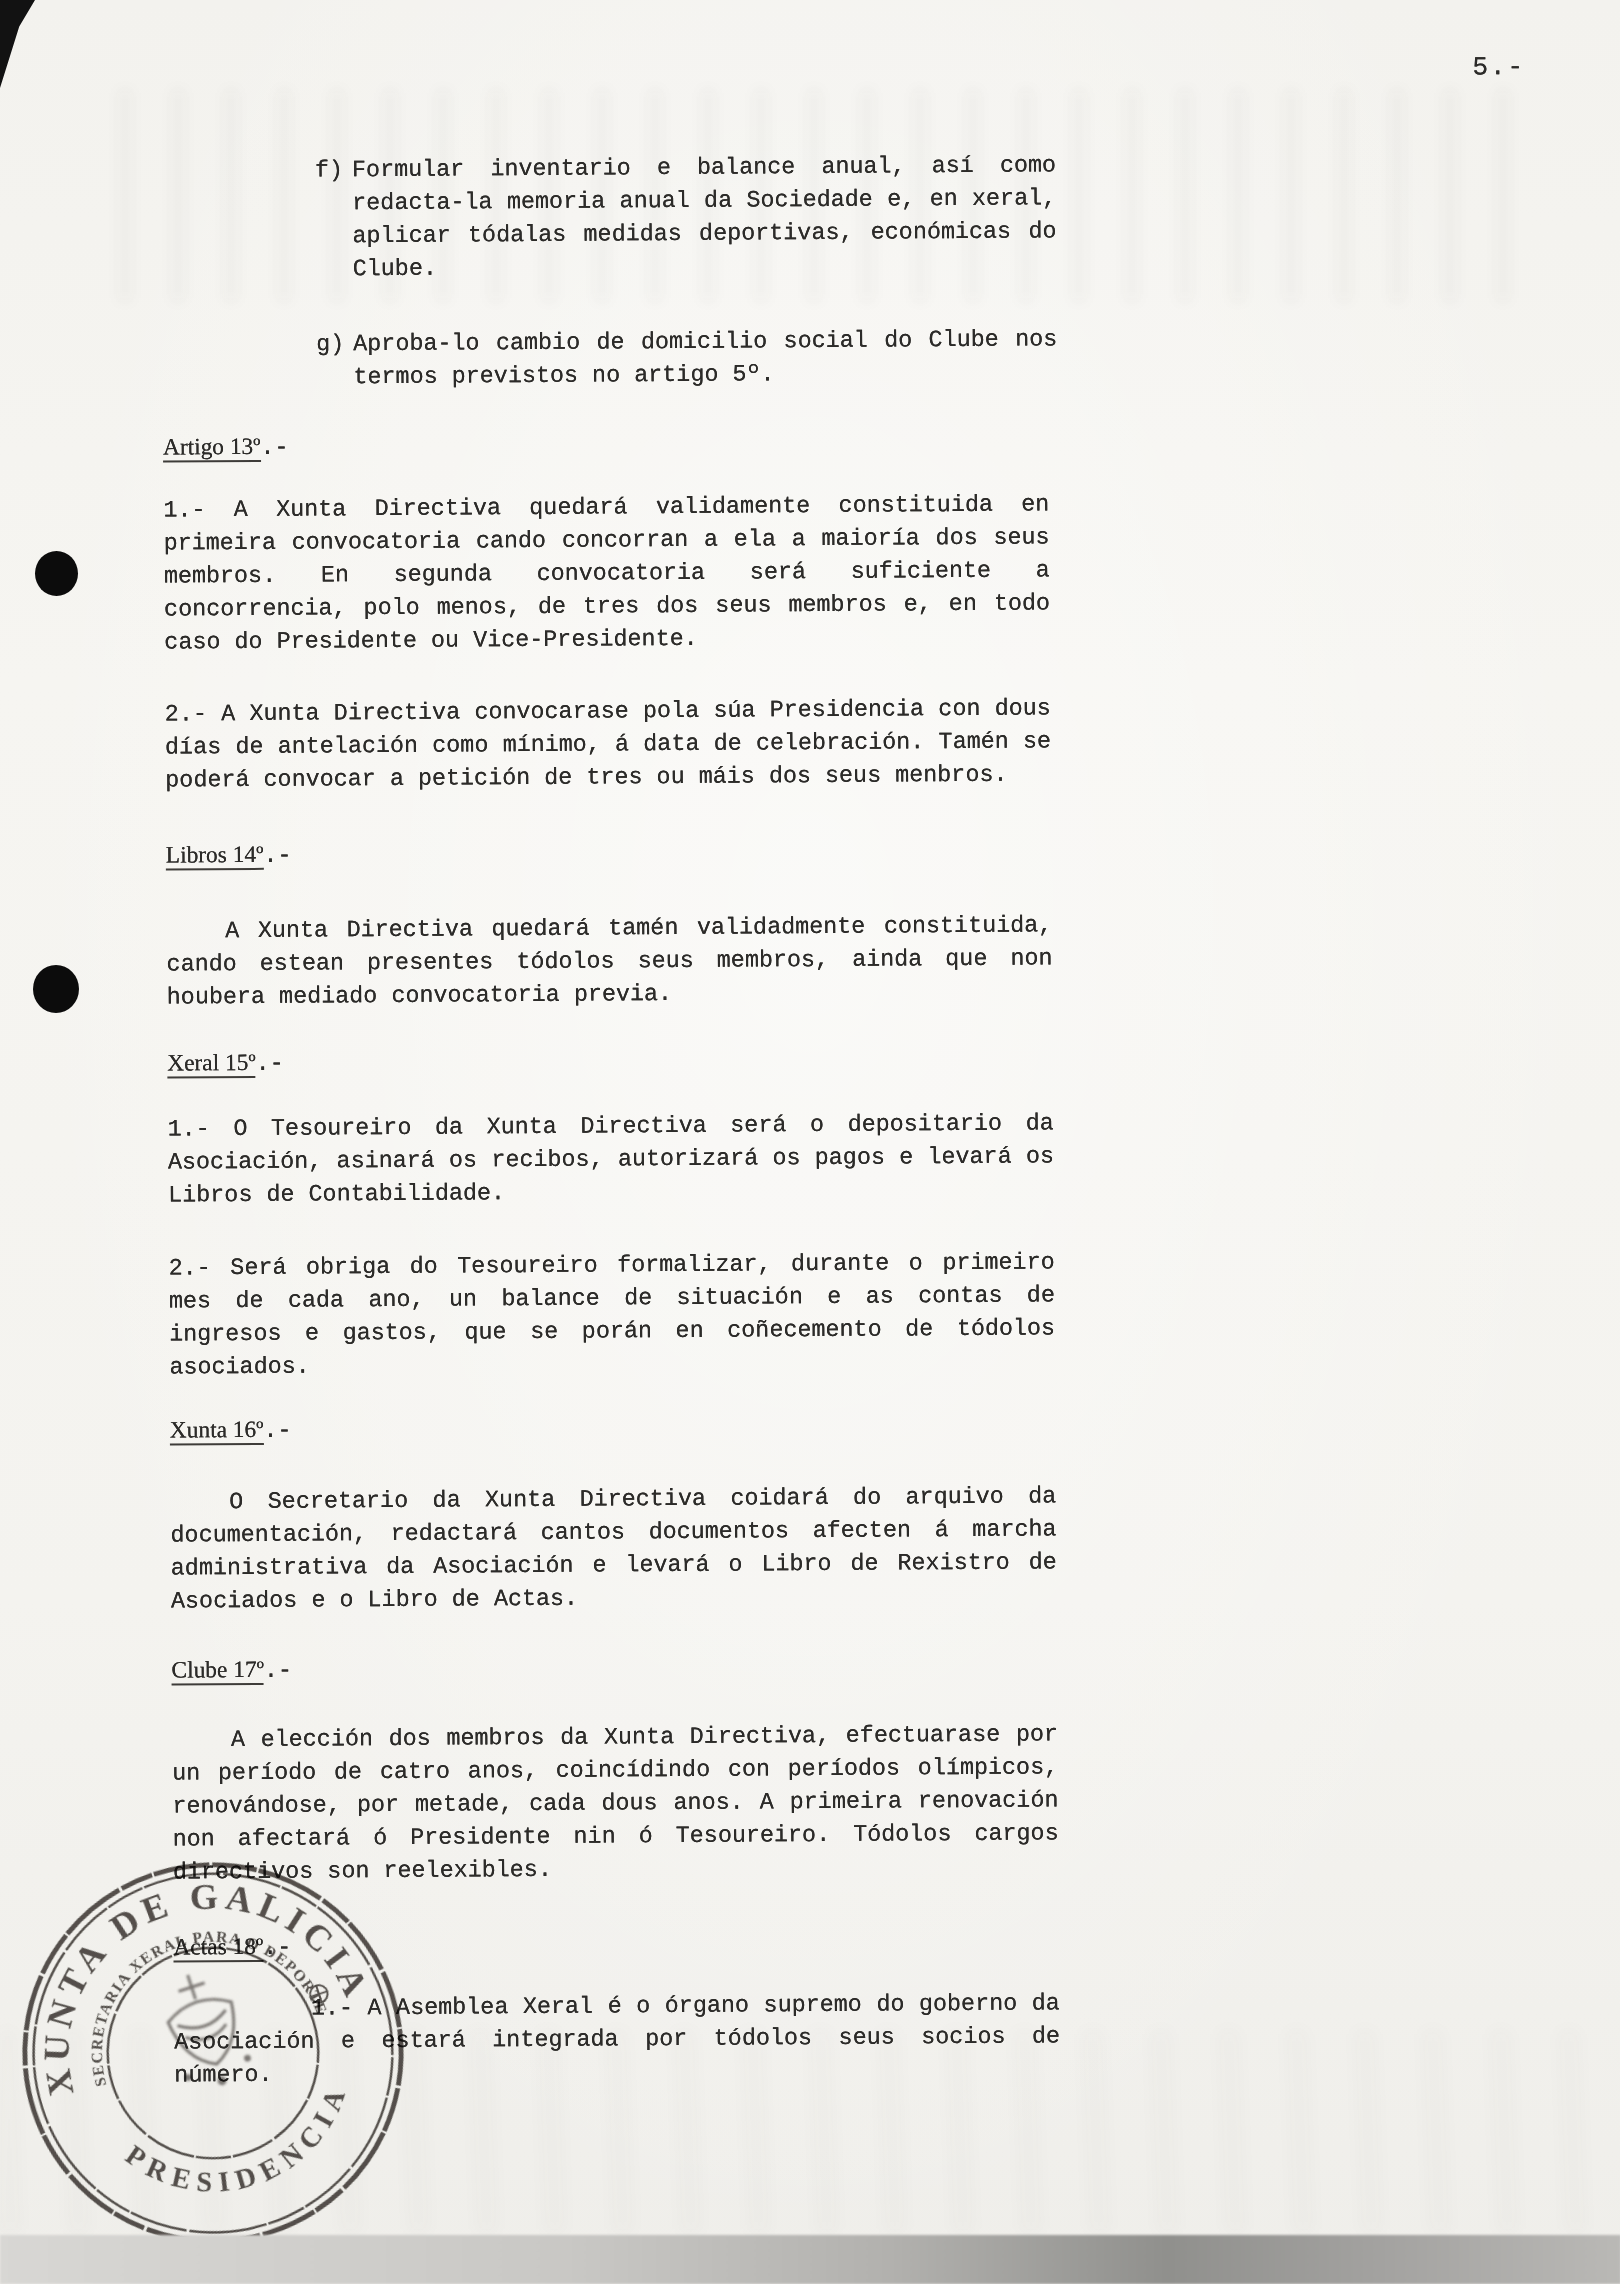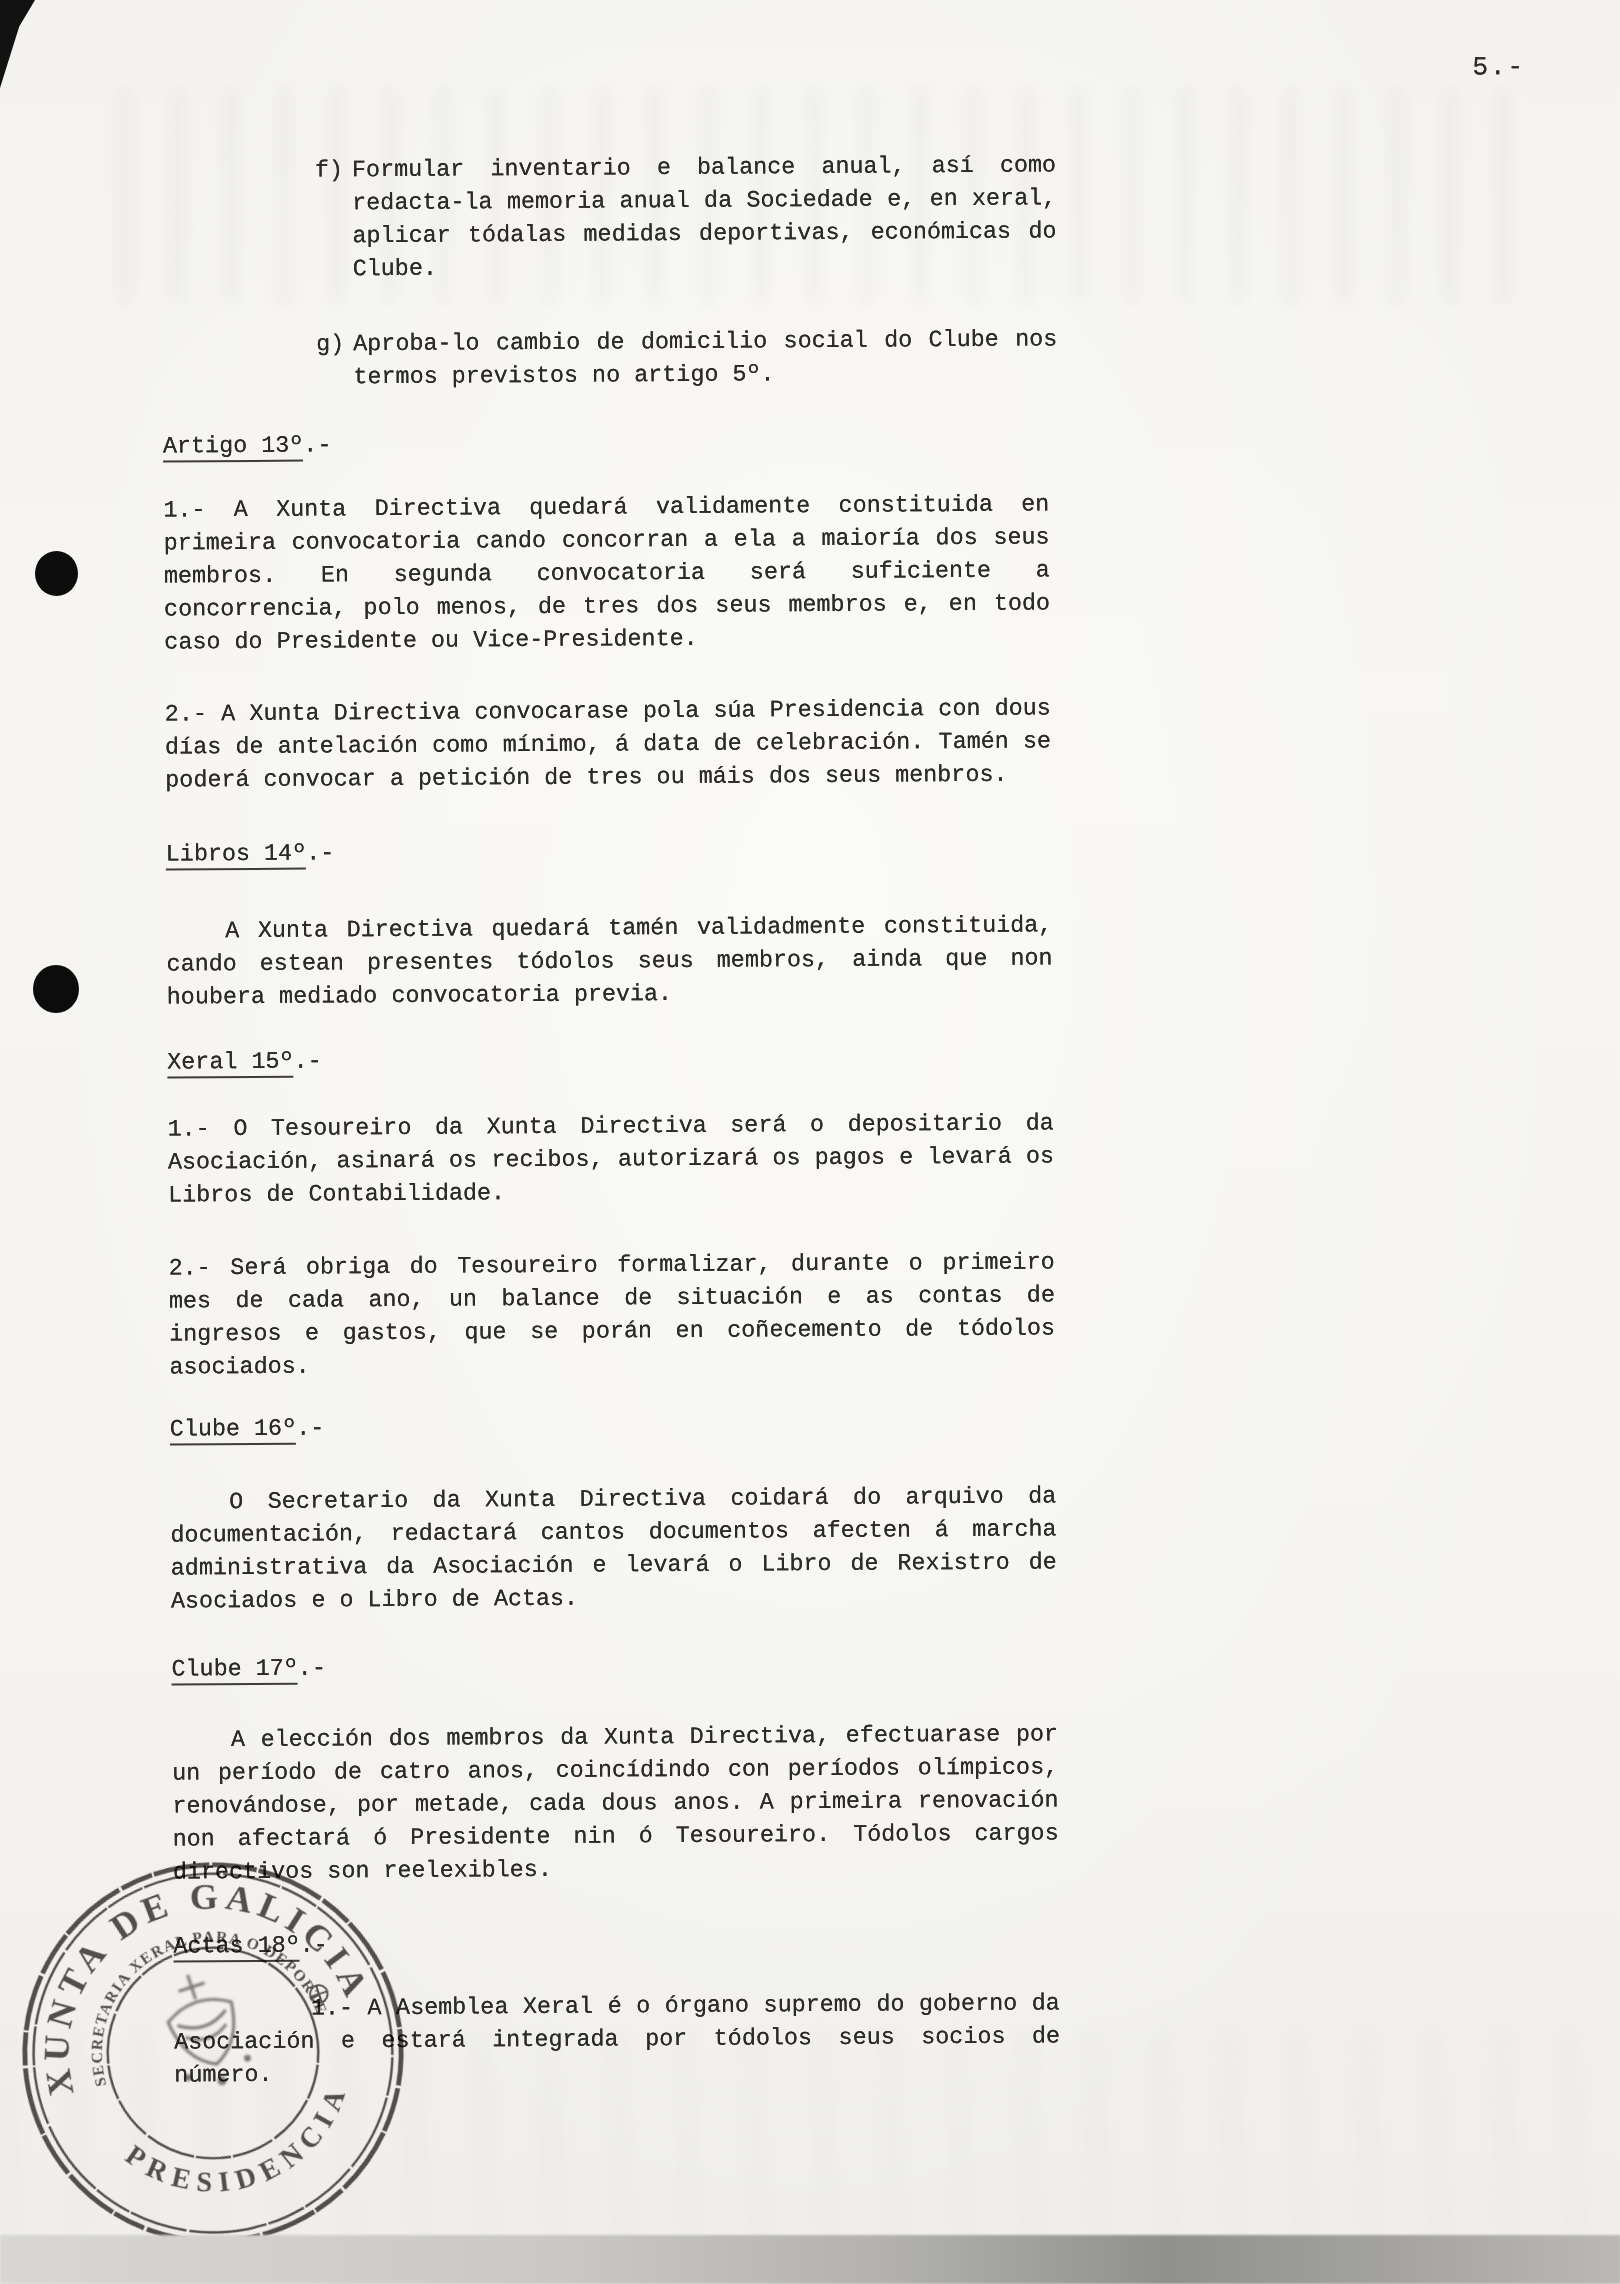--- a/index.html
+++ b/index.html
@@ -29,21 +29,21 @@
     position:absolute;left:0;top:0;width:100%;height:100%;
     transform:rotate(-0.4deg);
     transform-origin:390px 1170px;
     text-shadow:0 0 0.6px currentColor;
   }
   .p,.h,.item{position:absolute;font-size:23.4px;line-height:33px;}
   .p{width:886px;left:168px;text-align:justify;text-align-last:left;}
   .indent{text-indent:59px;}
   .indent-num{text-indent:137px;}
   .h{left:168px;}
-  .h .u{border-bottom:2.4px solid rgba(42,40,37,.9);padding-bottom:1px;}
+  .h .u{border-bottom:2.4px solid rgba(42,40,37,.9);padding-bottom:1px;font-family:Liberation Serif, serif;}
   .item{left:322px;width:751px;display:flex;}
   .item-label{flex:0 0 37px;}
   .item-text{width:704px;text-align:justify;text-align-last:left;}
   .b-pageno{position:absolute;left:1480px;top:60px;font-size:26px;letter-spacing:2px;}
   .b-f{top:154px;}
   .b-g{top:328px;}
   .b-h13{top:429px;}
   .b-p13a{top:493px;}
   .b-p13b{top:697px;}
   .b-h14{top:837px;}
@@ -102,21 +102,21 @@
     <div class="p b-p13a">1.- A Xunta Directiva quedará validamente constituida en primeira convocatoria cando concorran a ela a maioría dos seus membros. En segunda convocatoria será suficiente a concorrencia, polo menos, de tres dos seus membros e, en todo caso do Presidente ou Vice-Presidente.</div>
     <div class="p b-p13b">2.- A Xunta Directiva convocarase pola súa Presidencia con dous días de antelación como mínimo, á data de celebración. Tamén se poderá convocar a petición de tres ou máis dos seus menbros.</div>
 
     <div class="h b-h14"><span class="u">Libros 14º</span><span>.-</span></div>
     <div class="p indent b-p14">A Xunta Directiva quedará tamén validadmente constituida, cando estean presentes tódolos seus membros, ainda que non houbera mediado convocatoria previa.</div>
 
     <div class="h b-h15"><span class="u">Xeral 15º</span><span>.-</span></div>
     <div class="p b-p15a">1.- O Tesoureiro da Xunta Directiva será o depositario da Asociación, asinará os recibos, autorizará os pagos e levará os Libros de Contabilidade.</div>
     <div class="p b-p15b">2.- Será obriga do Tesoureiro formalizar, durante o primeiro mes de cada ano, un balance de situación e as contas de ingresos e gastos, que se porán en coñecemento de tódolos asociados.</div>
 
-    <div class="h b-h16"><span class="u">Clube 16º</span><span>.-</span></div>
+    <div class="h b-h16"><span class="u">Xunta 16º</span><span>.-</span></div>
     <div class="p indent b-p16">O Secretario da Xunta Directiva coidará do arquivo da documentación, redactará cantos documentos afecten á marcha administrativa da Asociación e levará o Libro de Rexistro de Asociados e o Libro de Actas.</div>
 
     <div class="h b-h17"><span class="u">Clube 17º</span><span>.-</span></div>
     <div class="p indent b-p17">A elección dos membros da Xunta Directiva, efectuarase por un período de catro anos, coincídindo con períodos olímpicos, renovándose, por metade, cada dous anos. A primeira renovación non afectará ó Presidente nin ó Tesoureiro. Tódolos cargos directivos son reelexibles.</div>
 
     <div class="h b-h18"><span class="u">Actas 18º</span><span>.-</span></div>
     <div class="p indent-num b-p18">1.- A Asemblea Xeral é o órgano supremo do goberno da Asociación e estará integrada por tódolos seus socios de número.</div>
 
   </div>
 

